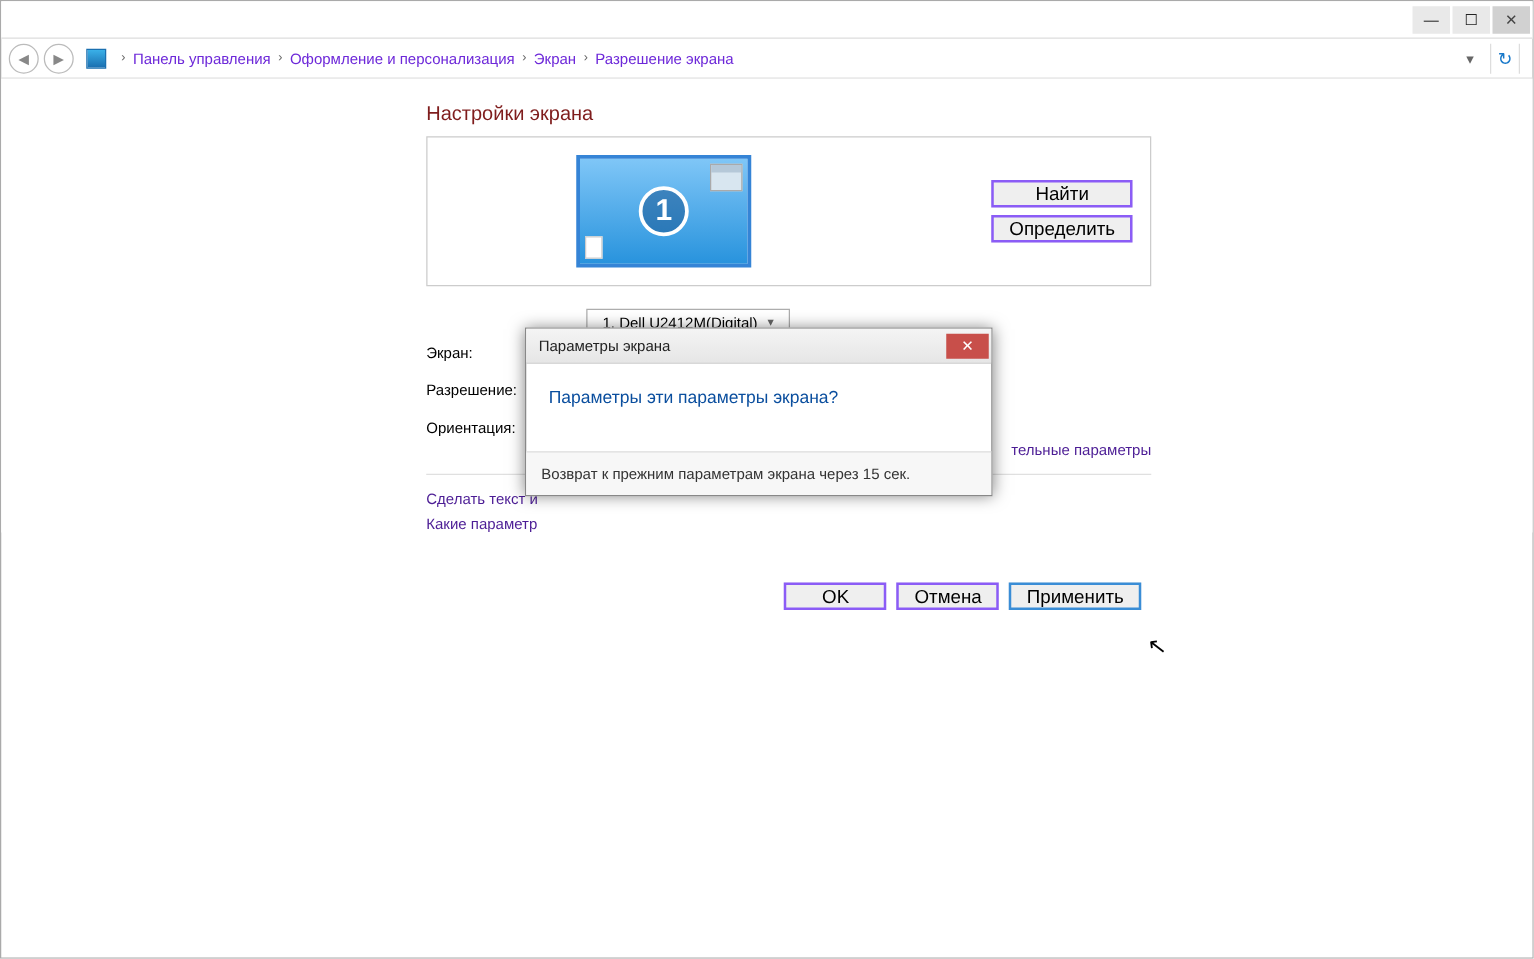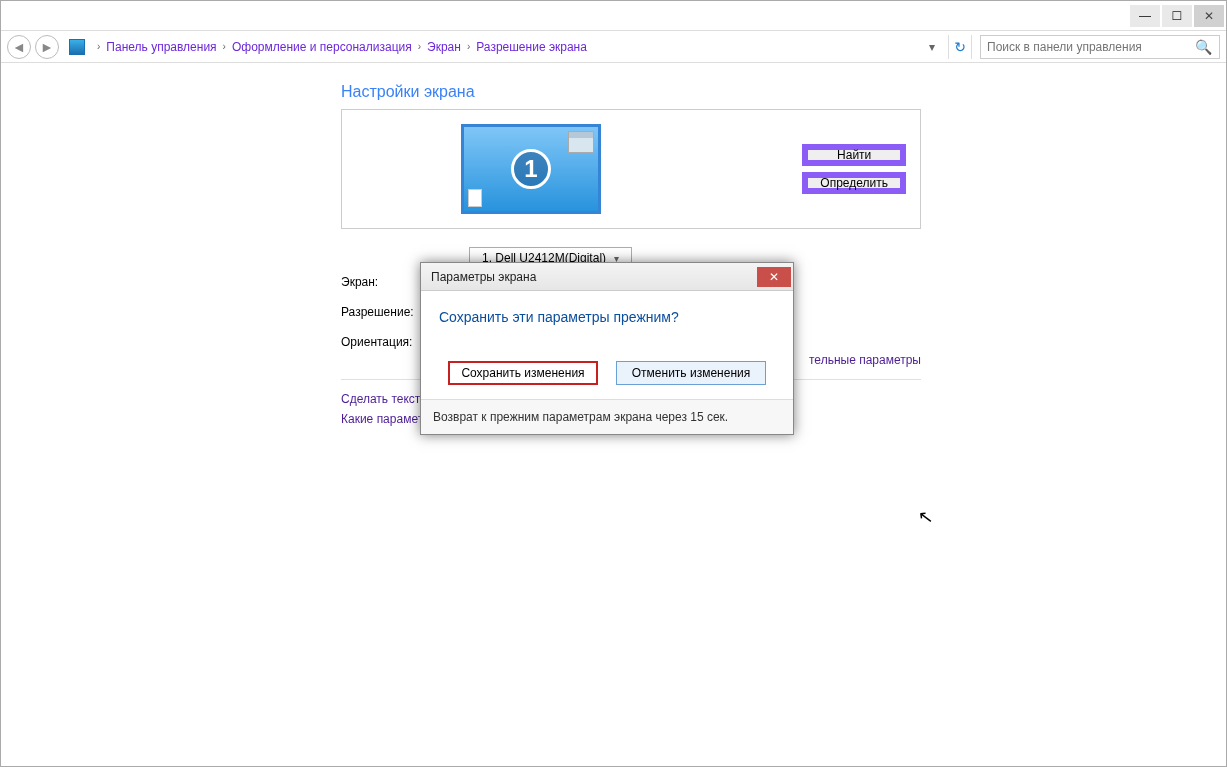--- a/index.html
+++ b/index.html
@@ -51,21 +51,21 @@
   }
   .search-box input {
     border: none; outline: none; font-size: 12px; color: #888; width: 200px; background: transparent;
   }
   .search-icon { color: #1979ca; font-size: 14px; }
 
   .content-area {
     display: flex; padding: 20px 0 0 340px; background: #fff;
   }
   .main-panel { width: 580px; }
-  .section-title { color: #3b82f6; font-size: 16px; margin-bottom: 8px; }
+  .section-title { color: #7f1d1d; font-size: 16px; margin-bottom: 8px; }
   .preview-box {
     border: 1px solid #ccc; height: 120px; display: flex; align-items: center;
     justify-content: space-between; padding: 10px 14px;
     position: relative;
   }
   .monitor-preview {
     width: 170px; height: 95px; position: relative; margin-left: 90px;
     display:flex; align-items:center; justify-content:center;
   }
   .monitor-big {
@@ -75,22 +75,22 @@
   .monitor-big .num {
     width: 40px; height: 40px; border: 3px solid #fff; border-radius: 50%;
     display: flex; align-items: center; justify-content: center;
     color: #fff; font-size: 24px; font-weight: bold; background: rgba(20,80,140,0.5);
   }
   .mb-icon-left { position:absolute; left:4px; bottom:4px; width:14px; height:18px; background:#fff; border:1px solid #ccc;}
   .mb-icon-right { position:absolute; right:4px; top:4px; width:26px; height:22px; background:#d8e6f0; border:1px solid #aaa;}
   .mb-icon-right::before {content:""; position:absolute; top:0; left:0; right:0; height:6px; background:#b5c8d8;}
   .side-btns { display: flex; flex-direction: column; gap: 6px; }
   .std-btn {
-    min-width: 90px; height: 22px; background: #efefef; border: 6px solid #8b5cf6;
-    font-size: 12px; display: flex; align-items: center; justify-content: center;
+    min-width: 90px; height: 22px; background: #efefef; border: 2px solid #8b5cf6;
+    font-size: 15px; display: flex; align-items: center; justify-content: center;
     cursor: default; padding: 0 12px;
   }
 
   .form-rows { margin-top: 14px; }
   .form-row { display: flex; align-items: center; height: 30px; }
   .form-label { width: 128px; color: #000; margin-top: 48px; }
   .form-dd {
     min-width: 140px; height: 22px; border: 1px solid #adadad; background: #fff;
     display: flex; align-items: center; padding: 0 12px; font-size: 12px; gap:8px;
     justify-content: space-between;
@@ -165,24 +165,20 @@
       <span class="crumb">Панель управления</span>
       <span class="chev">›</span>
       <span class="crumb">Оформление и персонализация</span>
       <span class="chev">›</span>
       <span class="crumb">Экран</span>
       <span class="chev">›</span>
       <span class="crumb">Разрешение экрана</span>
     </div>
     <div class="addr-drop">▾</div>
     <div class="refresh-btn">↻</div>
-    <div class="search-box">
-      <input placeholder="Поиск в панели управления" style="">
-      <span class="search-icon">🔍</span>
-    </div>
   </div>
 
   <div class="content-area">
     <div class="main-panel">
       <div class="section-title">Настройки экрана</div>
 
       <div class="preview-box">
         <div class="monitor-preview">
           <div class="monitor-big">
             <div class="mb-icon-left"></div>
@@ -220,31 +216,32 @@
 
       <div class="link-row">
         <span class="link">Сделать текст и</span>
       </div>
       <div class="link-row">
         <span class="link">Какие параметр</span>
       </div>
     </div>
   </div>
 
+  <div class="bottom-buttons">
+    <div class="std-btn">OK</div>
+    <div class="std-btn">Отмена</div>
+    <div class="std-btn apply">Применить</div>
+  </div>
 
   <div class="modal">
     <div class="modal-title">
       <span>Параметры экрана</span>
       <div class="modal-close">✕</div>
     </div>
     <div class="modal-body">
-      <div class="modal-question">Сохранить эти параметры прежним?</div>
-    </div>
-    <div class="modal-buttons">
-      <div class="modal-btn save">Сохранить изменения</div>
-      <div class="modal-btn revert">Отменить изменения</div>
+      <div class="modal-question">Параметры эти параметры экрана?</div>
     </div>
     <div class="modal-footer">Возврат к прежним параметрам экрана через 15 сек.</div>
   </div>
 
   <div class="cursor">↖</div>
 
 </div>
 
 </body></html>

